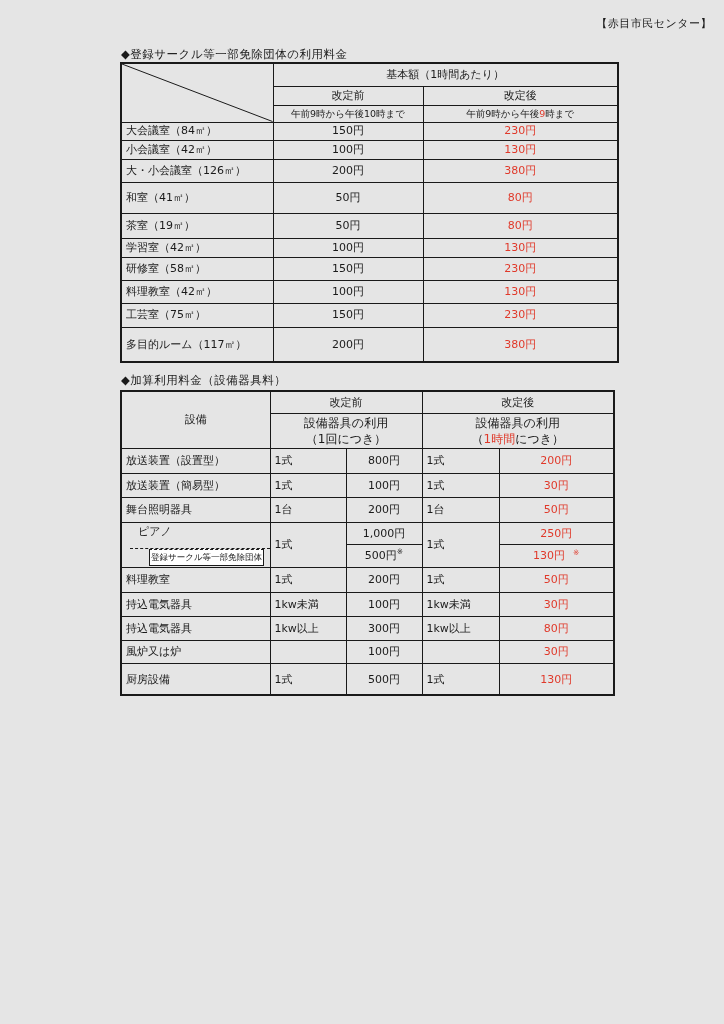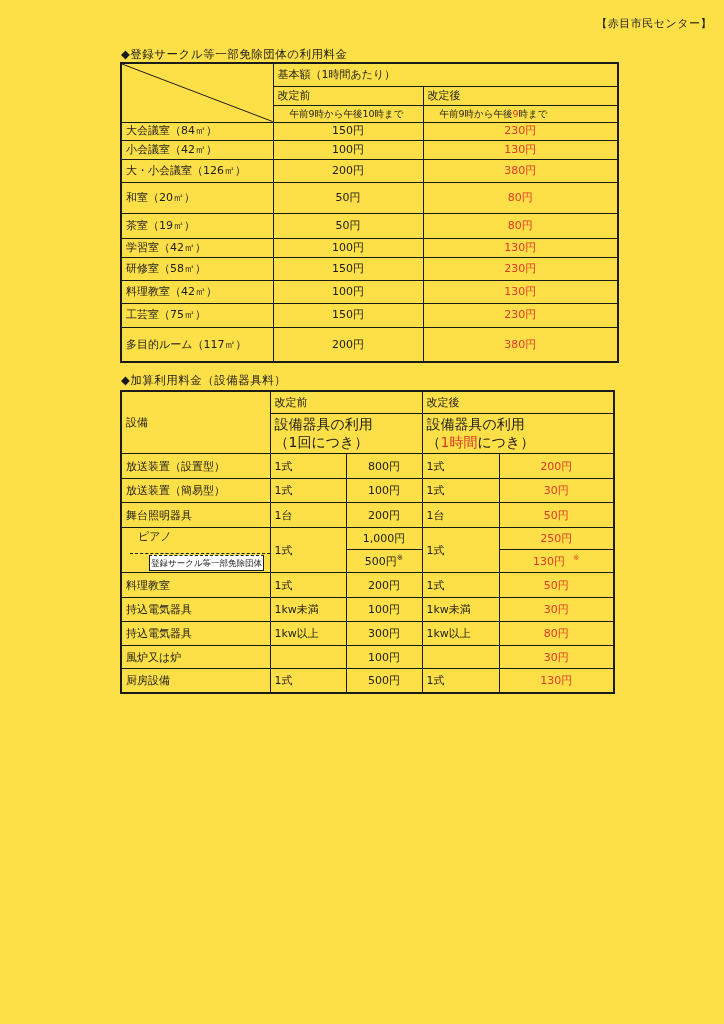--- a/index.html
+++ b/index.html
@@ -1,18 +1,18 @@
 <!DOCTYPE html>
 <html style="--red: #e0392a;"><head>
 <meta charset="utf-8">
 <style>
   html,body { margin:0; padding:0; background:#888; }
   .page {
     position:relative; width:724px; height:1024px; margin:0 auto;
-    background:#fde047; color:#1a1a1a;
+    background:#e5e5e5; color:#1a1a1a;
     font-family:"DejaVu Sans","Liberation Sans",sans-serif;
   }
   .corner-label {
     position:absolute; top:16px; right:12px;
     font-size:11px; letter-spacing:0.5px;
   }
   .section-title {
     position:absolute; left:121px; font-size:11.5px; letter-spacing:0.5px;
   }
   .t1-title { top:47px; }
@@ -21,32 +21,32 @@
   table.fee {
     position:absolute; border-collapse:collapse; table-layout:fixed;
     border:2px solid #1a1a1a;
   }
   table.t1 { left:120px; top:62px; width:497px; }
   table.t2 { left:120px; top:390px; width:493px; }
   td {
     border:1px solid #1a1a1a; font-size:11px; padding:1px 4px;
     overflow:hidden; line-height:1.2; vertical-align:middle;
   }
-  td.c { }
+  td.c { text-align:center; }
   td.sm { font-size:9.5px; padding:0 16px; }
   td.room, td.unit { text-align:left; }
   td.price { text-align:center; }
   .red { color:var(--red,#e0392a); }
   td.price.red, .red sup { color:var(--red,#e0392a);margin-left:8px; }
   sup { font-size:7.5px; vertical-align:super; line-height:0; }
 
   td.diag { position:relative; padding:0; }
   td.diag svg { position:absolute; left:0; top:0; width:100%; height:100%; display:block; }
 
-  .hdr2line { text-align:left; font-size:14px; line-height:1.35; }
+  .hdr2line { text-align:center; font-size:12px; line-height:1.35; }
 
   td.piano-cell { position:relative; vertical-align:top; padding-top:2px; }
   td.piano-cell .piano-name { font-size:11px;margin-left:12px; }
   td.piano-cell::after {
     content:""; position:absolute; left:8px; right:0; bottom:18px;
     border-top:1px dashed #1a1a1a;
   }
   .exempt-box {
     position:absolute; left:27px; bottom:1px; background:#fff;
     border:1px solid #1a1a1a; border-top-style:dashed;
@@ -100,21 +100,21 @@
           <td class="room">小会議室（42㎡）</td>
           <td class="price">100円</td>
           <td class="price red">130円</td>
         </tr>
       <tr style="height:23px">
           <td class="room">大・小会議室（126㎡）</td>
           <td class="price">200円</td>
           <td class="price red">380円</td>
         </tr>
       <tr style="height:31px">
-          <td class="room">和室（20㎡）</td>
+          <td class="room">和室（41㎡）</td>
           <td class="price">50円</td>
           <td class="price red">80円</td>
         </tr>
       <tr style="height:25px">
           <td class="room">茶室（19㎡）</td>
           <td class="price">50円</td>
           <td class="price red">80円</td>
         </tr>
       <tr style="height:19px">
           <td class="room">学習室（42㎡）</td>
@@ -230,21 +230,21 @@
           <td class="unit">1kw以上</td>
           <td class="price red">80円</td>
         </tr>
       <tr style="height:23px">
           <td class="room">風炉又は炉</td>
           <td class="unit"></td>
           <td class="price">100円</td>
           <td class="unit"></td>
           <td class="price red">30円</td>
         </tr>
-      <tr style="height:24px">
+      <tr style="height:32px">
           <td class="room">厨房設備</td>
           <td class="unit">1式</td>
           <td class="price">500円</td>
           <td class="unit">1式</td>
           <td class="price red">130円</td>
         </tr>
     </tbody>
   </table>
 
 

